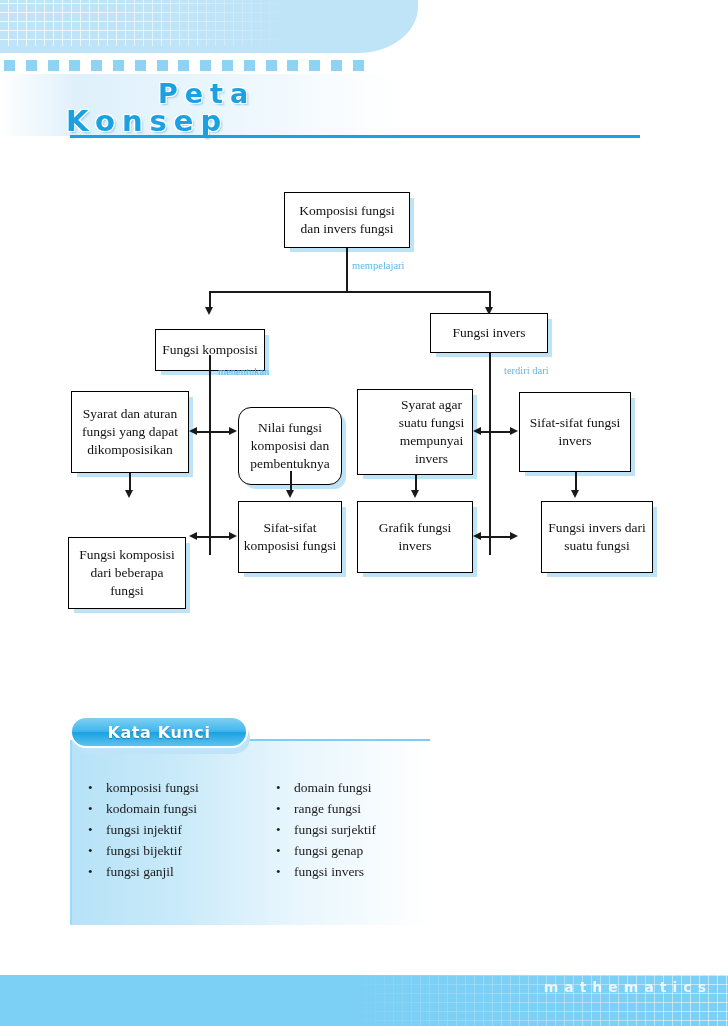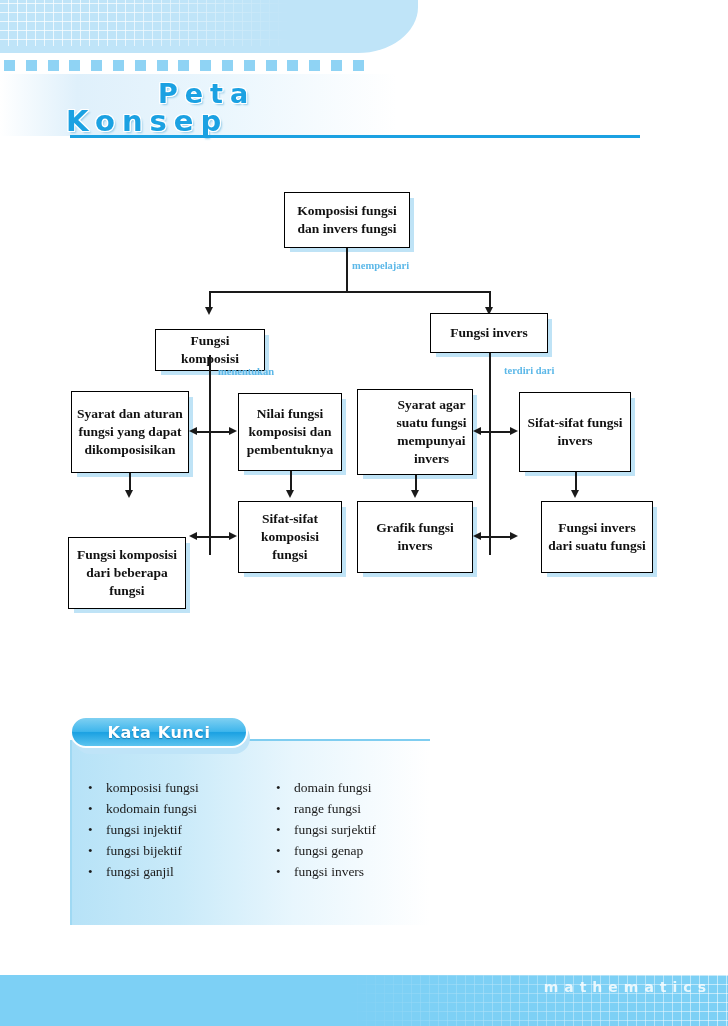--- a/index.html
+++ b/index.html
@@ -47,21 +47,21 @@
        1px 0 0 #ffffff, -1px 0 0 #ffffff, 0 1px 0 #ffffff, 0 -1px 0 #ffffff,
        1px 1px 0 #ffffff, -1px -1px 0 #ffffff, 1px -1px 0 #ffffff, -1px 1px 0 #ffffff,
        2px 2px 2px rgba(120,190,225,.75);
     white-space:nowrap;
   }
   .title-peta{left:158px;top:6px;font-size:27px;}
   .title-konsep{left:66px;top:32px;font-size:29px;}
   .title-rule{position:absolute;left:70px;top:135px;width:570px;height:3px;background:#1ba1e2;}
 
   
-  .diagram{position:absolute;left:0;top:0;width:660px;height:600px;font-weight:bold;}
+  .diagram{position:absolute;left:0;top:0;width:660px;height:600px;}
   .box{
     position:absolute;
     background:#ffffff;
     border:1.3px solid #000000;
     box-shadow:5px 5px 0 -1px #bfe3f6;
     box-sizing:border-box;
     display:flex;align-items:center;justify-content:center;
     text-align:center;
     font-family:"Liberation Serif", serif;
     font-size:13.5px;
@@ -195,21 +195,21 @@
     <div class="box" style="left:155px;top:329px;width:110px;height:42px;text-align:center;">Fungsi komposisi</div>
     <div class="box" style="left:430px;top:313px;width:118px;height:40px;">Fungsi invers</div>
 
     <div class="conn v" style="left:209px;top:355px;height:200px;"></div>
     <div class="edge-label" style="left:218px;top:366px;">menentukan</div>
 
     <div class="conn v" style="left:489px;top:353px;height:202px;"></div>
     <div class="edge-label" style="left:504px;top:365px;">terdiri dari</div>
 
     <div class="box" style="left:71px;top:391px;width:118px;height:82px;">Syarat dan aturan fungsi yang dapat dikomposisikan</div>
-    <div class="box" style="left:238px;top:393px;width:104px;height:78px;">Nilai fungsi komposisi dan pembentuknya</div>
+    <div class="box" style="left:238px;top:407px;width:104px;height:78px;border-radius:13px;">Nilai fungsi komposisi dan pembentuknya</div>
     <div class="box" style="left:357px;top:389px;width:116px;height:86px;padding-left:37px;">Syarat agar suatu fungsi mempunyai invers</div>
     <div class="box" style="left:519px;top:392px;width:112px;height:80px;">Sifat-sifat fungsi invers</div>
 
     <div class="conn h" style="left:194px;top:431px;width:39px;"></div>
     <div class="arrow-left" style="left:189px;top:427px;"></div>
     <div class="arrow-right" style="left:229px;top:427px;"></div>
 
     <div class="conn h" style="left:478px;top:431px;width:36px;"></div>
     <div class="arrow-left" style="left:473px;top:427px;"></div>
     <div class="arrow-right" style="left:510px;top:427px;"></div>

